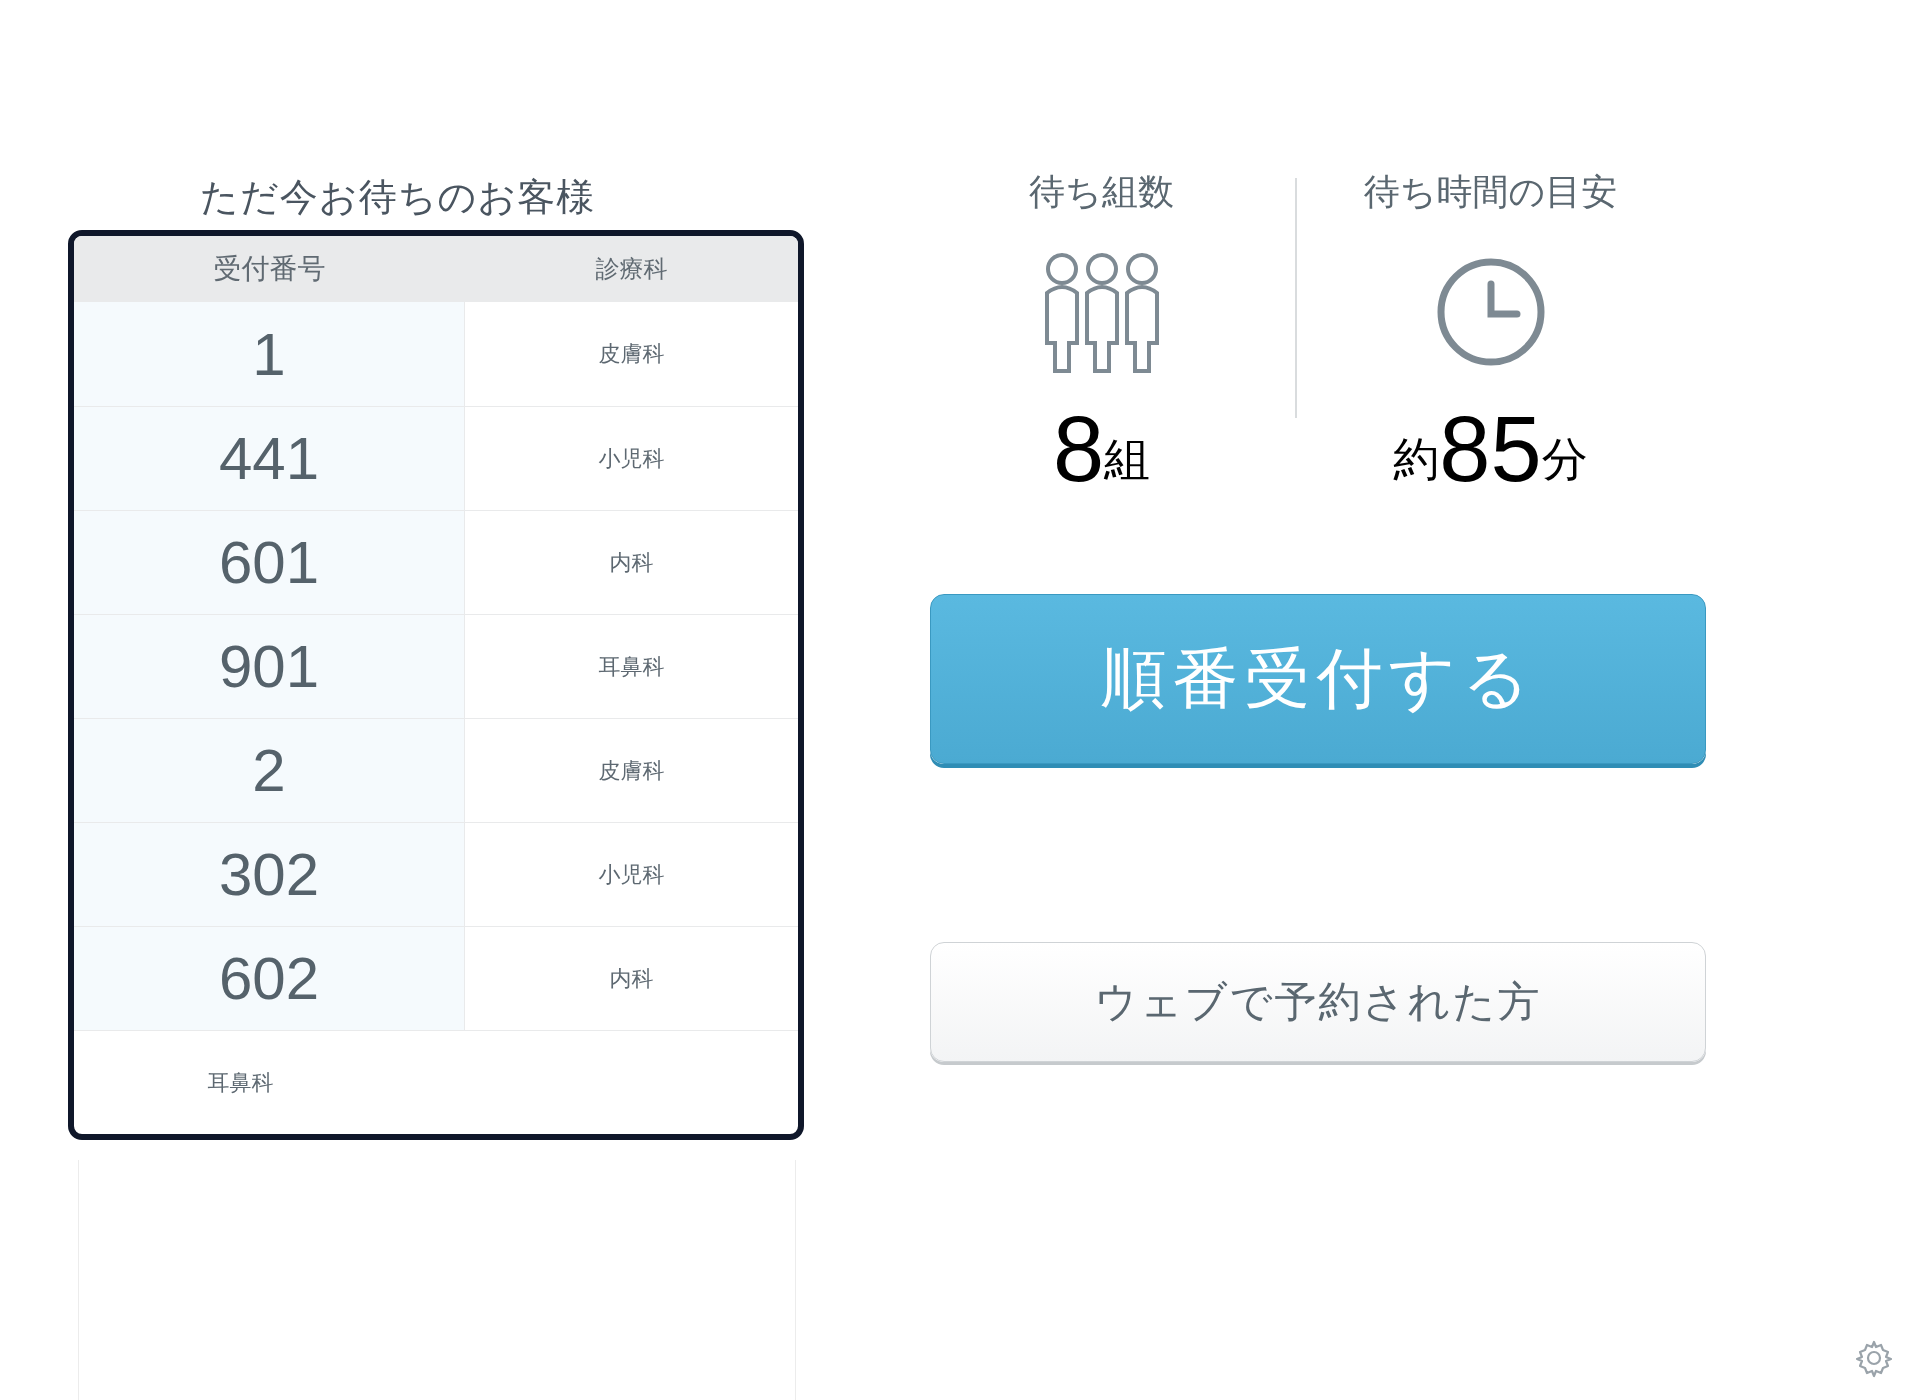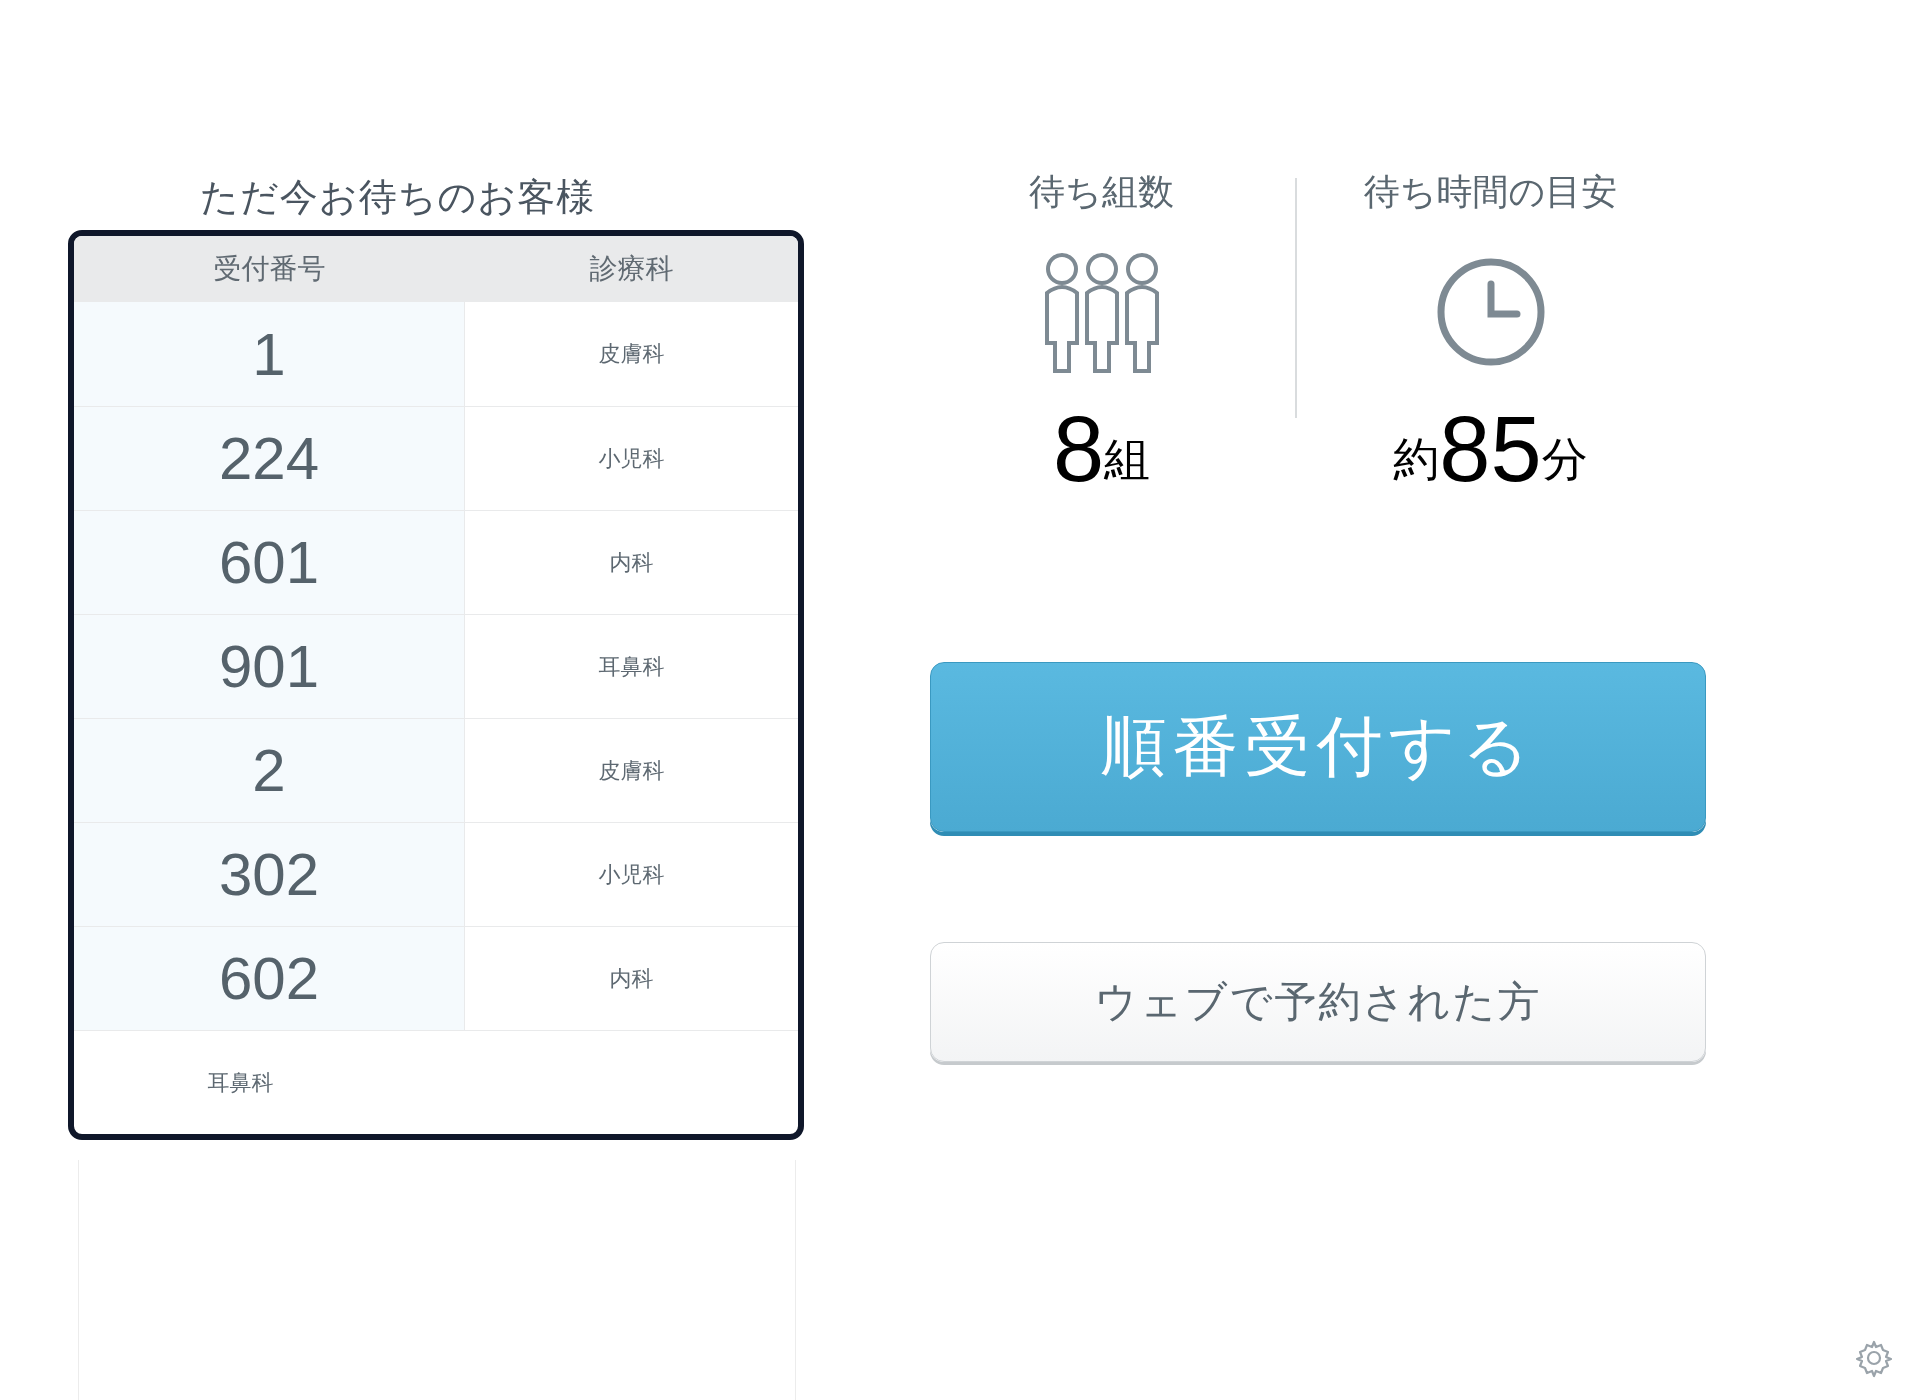--- a/index.html
+++ b/index.html
@@ -50,21 +50,21 @@
     background: #ffffff;
   }
 
   .list-header {
     display: flex;
     background: #e9eaeb;
     height: 66px;
     align-items: center;
   }
   .hcell-num   { width: 54%; text-align: center; font-size: 28px; color: #606a72; }
-  .hcell-dept  { width: 46%; text-align: center; font-size: 28px; color: #606a72; }
+  .hcell-dept  { width: 46%; text-align: center; font-size: 24px; color: #606a72; }
 
   .list-body { }
   .row {
     display: flex;
     height: 104px;
     align-items: center;
     border-top: 1px solid #e9eaeb;
   }
   .row:first-child { border-top: none; }
   .cell-num {
@@ -129,21 +129,21 @@
 
   
   .people-svg { stroke:#7e8a93; stroke-width:4; fill:none; }
   
   .clock-svg  { stroke:#7e8a93; stroke-width:7; fill:none; }
 
   
   .btn-primary {
     position: absolute;
     left: 930px;
-    top: 662px;
+    top: 594px;
     width: 776px;
     height: 170px;
     background: linear-gradient(#5ab9e0, #4baad2);
     border: 1px solid #3a99c1;
     border-radius: 14px;
     color: #ffffff;
     font-size: 66px;
     letter-spacing: 6px;
     display: flex;
     align-items: center;
@@ -196,21 +196,21 @@
     <div class="list-header">
       <div class="hcell-num">受付番号</div>
       <div class="hcell-dept">診療科</div>
     </div>
     <div class="list-body" id="list-body">
         <div class="row">
           <div class="cell-num">1</div>
           <div class="cell-dept">皮膚科</div>
         </div>
         <div class="row">
-          <div class="cell-num">224</div>
+          <div class="cell-num">441</div>
           <div class="cell-dept">小児科</div>
         </div>
         <div class="row">
           <div class="cell-num">601</div>
           <div class="cell-dept">内科</div>
         </div>
         <div class="row">
           <div class="cell-num">901</div>
           <div class="cell-dept">耳鼻科</div>
         </div>

